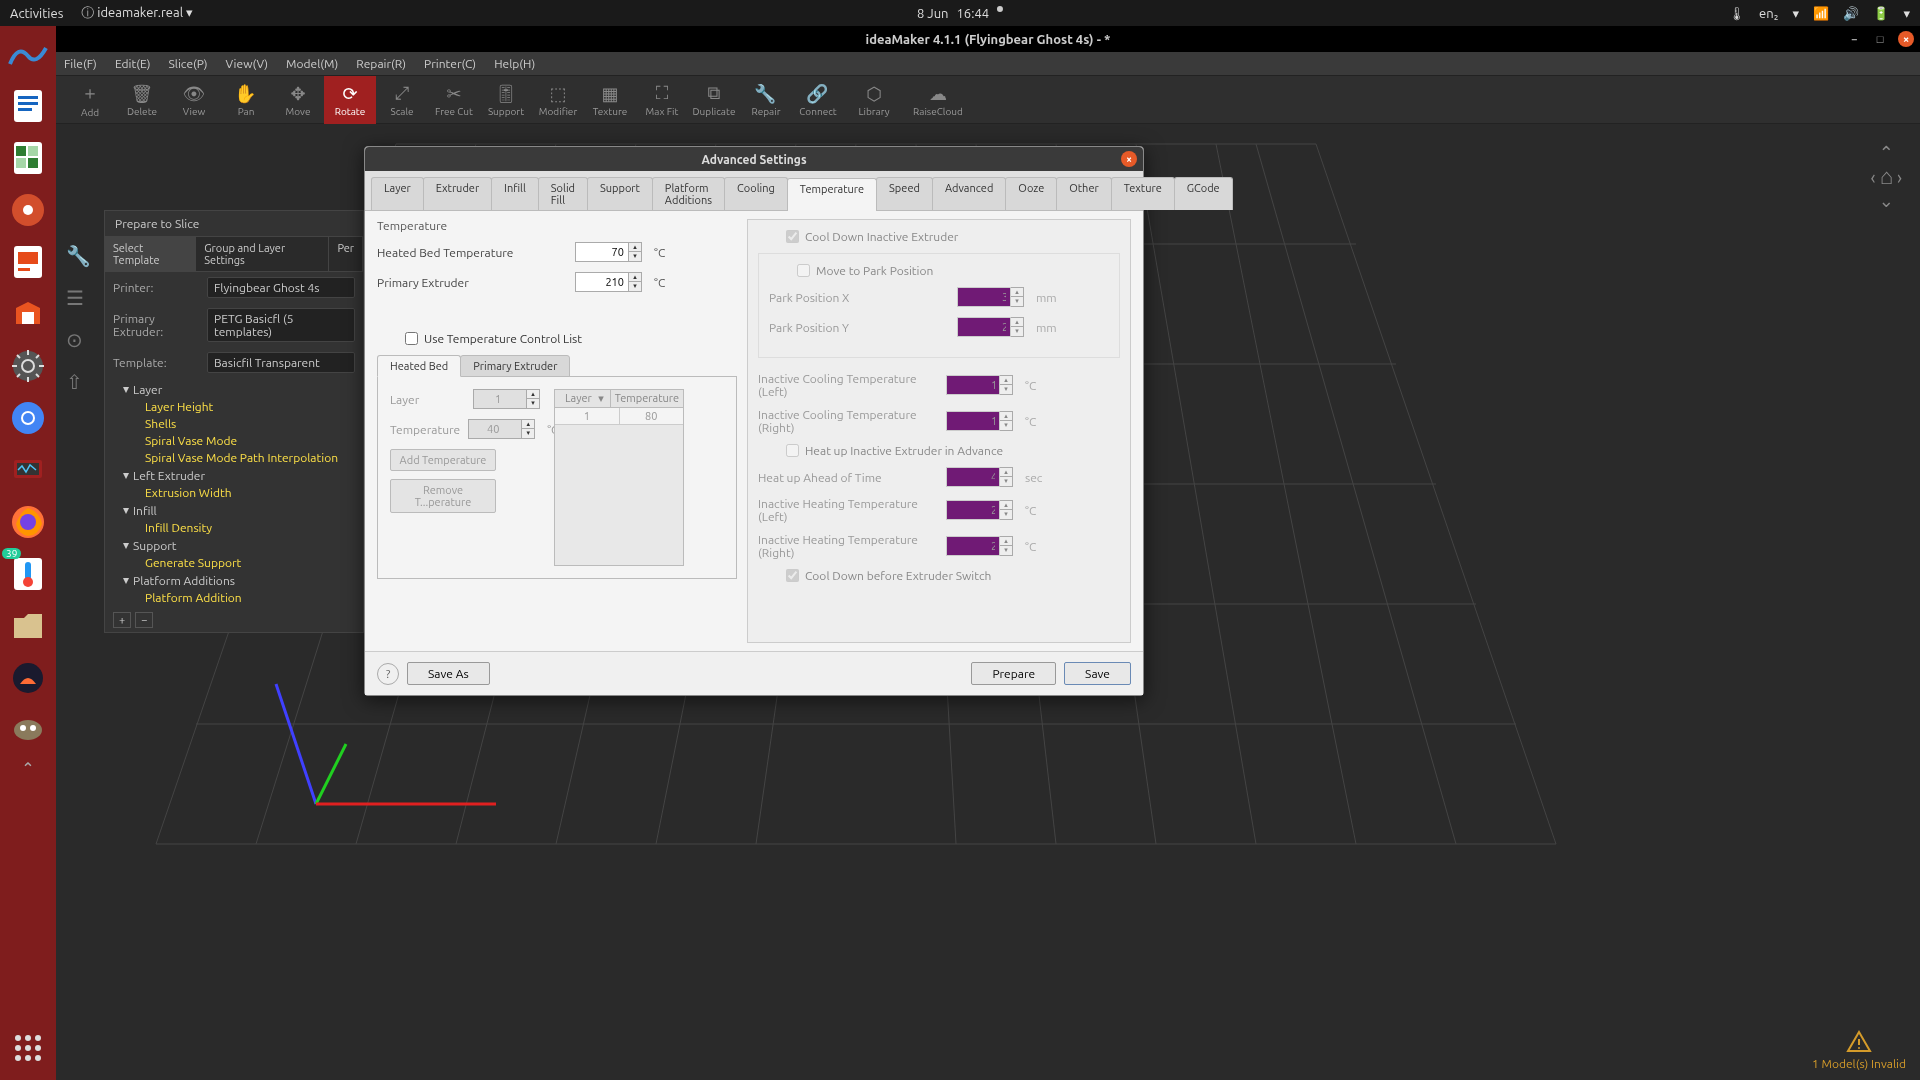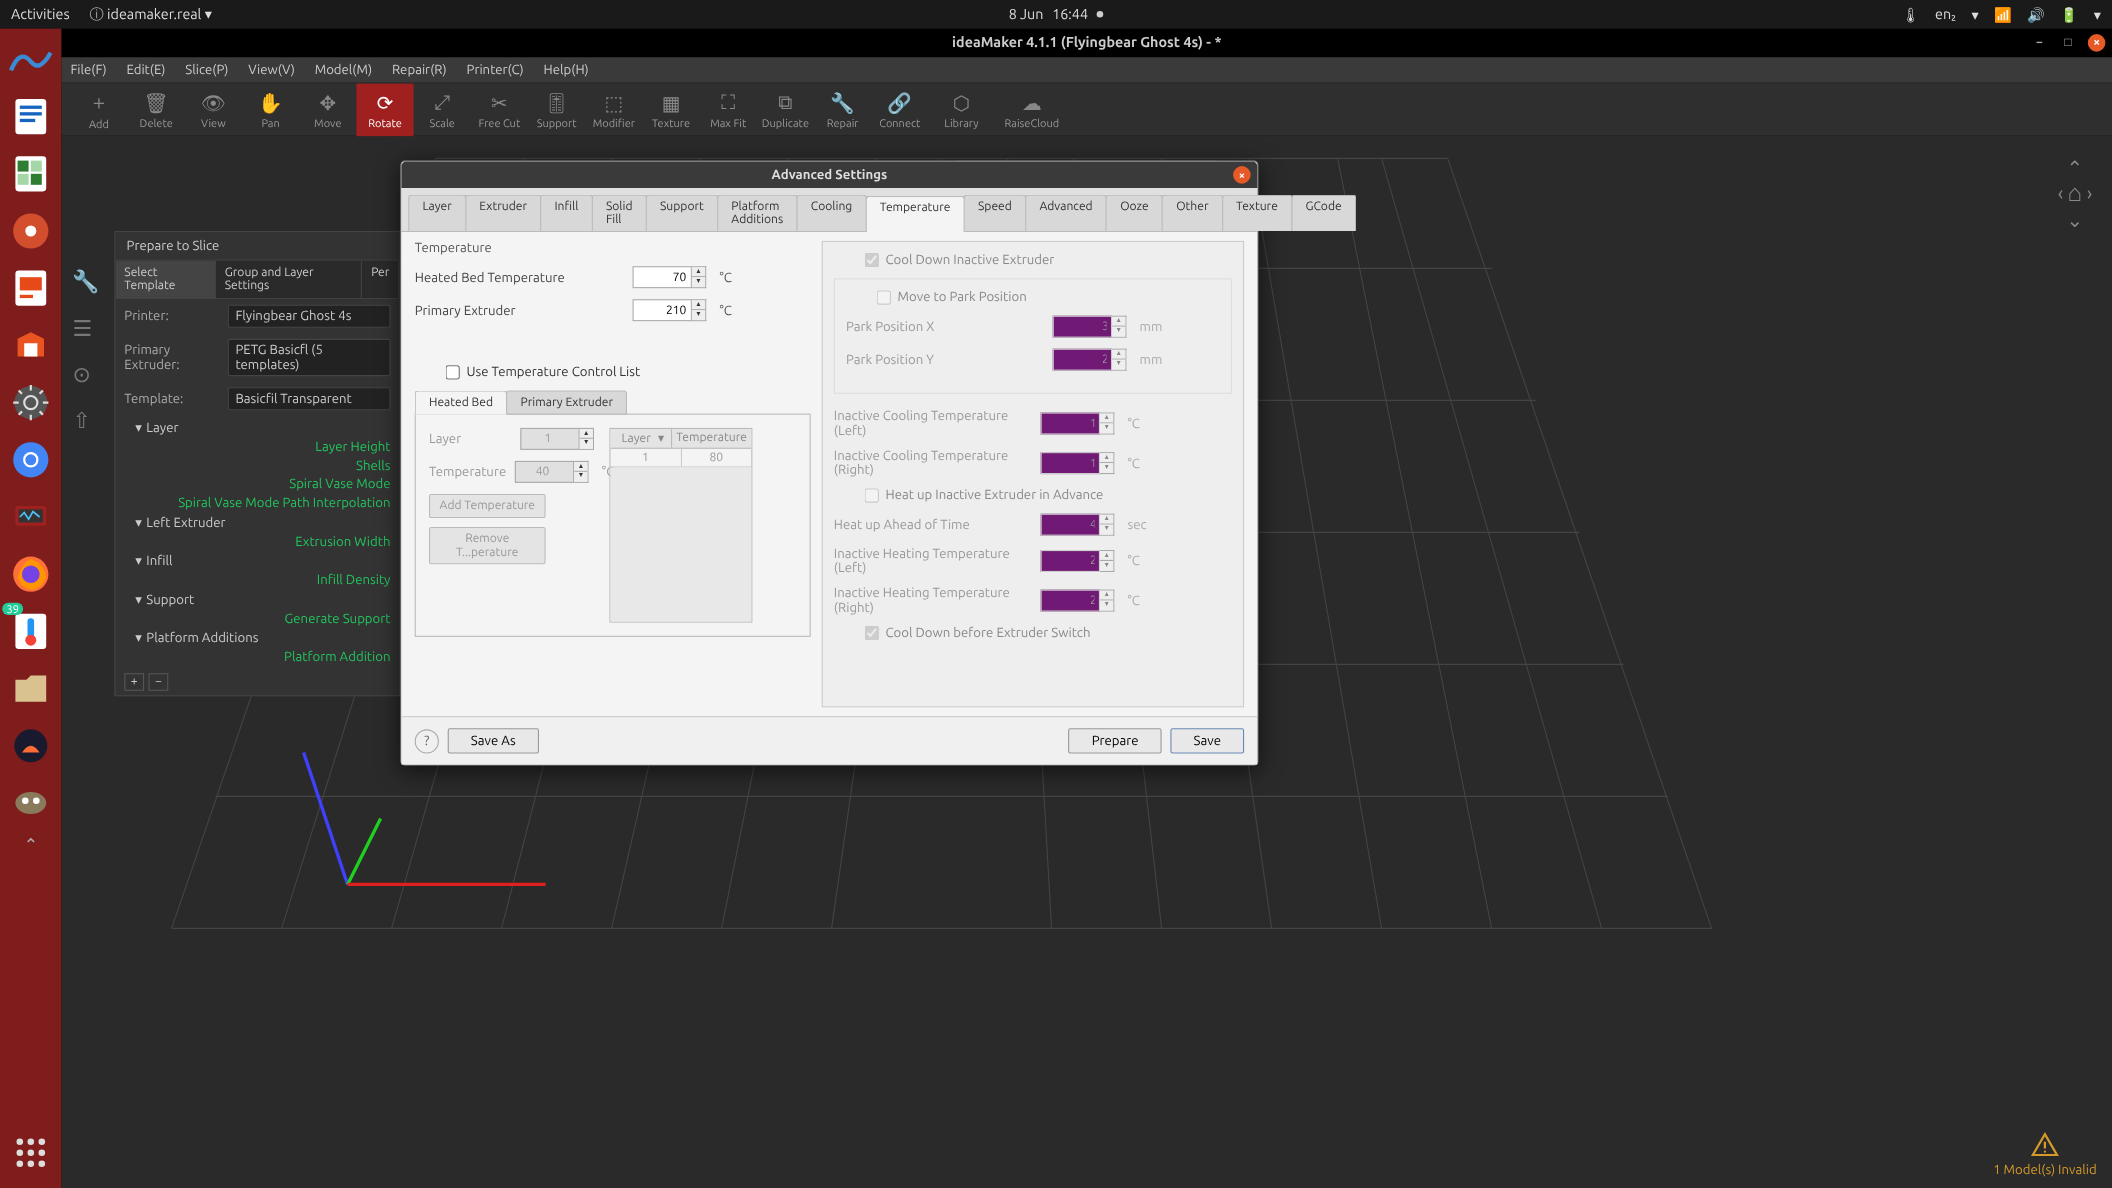--- a/index.html
+++ b/index.html
@@ -1,21 +1,21 @@
 <!DOCTYPE html>
 <html><head>
 <meta charset="utf-8">
 <style>
 * { margin:0; padding:0; box-sizing:border-box; font-family:Ubuntu,Arial,sans-serif; }
 body { width:1920px; height:1080px; background:#000; overflow:hidden; position:relative; }
 
 
 .topbar { height:26px; background:#1a1a1a; color:#ddd; display:flex; align-items:center; font-size:13px; padding:0 10px; }
 .topbar .left { display:flex; gap:18px; align-items:center; }
-.topbar .center { position:absolute; left:50%; transform:translateX(-50%); display:flex; align-items:center; gap:8px; }
+.topbar .center { position:absolute; left:50%; transform:translateX(-50%); display:flex; align-items:flex-start; gap:8px; }
 .topbar .right { margin-left:auto; display:flex; gap:14px; align-items:center; }
 .topbar .dot { width:6px; height:6px; background:#ccc; border-radius:50%; }
 
 
 .dock { position:absolute; left:0; top:26px; bottom:0; width:56px; background:#7f1d1d; display:flex; flex-direction:column; align-items:center; padding-top:4px; gap:4px; }
 .dock .app { width:48px; height:48px; border-radius:8px; display:flex; align-items:center; justify-content:center; font-size:22px; position:relative; }
 .dock .apps-btn { position:absolute; bottom:8px; width:48px; height:48px; display:flex; align-items:center; justify-content:center; }
 .dock .badge { position:absolute; top:-2px; left:-2px; background:#2c9; color:#fff; font-size:10px; border-radius:8px; padding:0 4px; }
 .dock svg { width:40px; height:40px; }
 
@@ -57,21 +57,21 @@
 .preppanel { position:absolute; left:104px; top:210px; width:260px; background:#333; border:1px solid #444; color:#ccc; font-size:12px; }
 .preppanel .phdr { padding:6px 10px; background:#333; border-bottom:1px solid #444; }
 .preppanel .ptabs { display:flex; background:#2a2a2a; border-bottom:1px solid #444; }
 .preppanel .ptab { padding:5px 8px; font-size:11px; border-right:1px solid #444; }
 .preppanel .ptab.active { background:#444; }
 .preppanel .prow { display:flex; align-items:center; padding:5px 8px; gap:6px; }
 .preppanel .plabel { width:88px; color:#aaa; }
 .preppanel .pval { flex:1; background:#222; border:1px solid #444; padding:3px 6px; border-radius:2px; }
 .preppanel .tree { padding:2px 0; }
 .preppanel .tnode { padding:2px 8px 2px 18px; display:flex; align-items:center; gap:4px; }
-.preppanel .tleaf { padding:2px 8px 2px 40px; color:#22c55e;text-align:right; }
+.preppanel .tleaf { padding:2px 8px 2px 40px; color:#fde047; }
 .preppanel .pm { display:flex; gap:4px; padding:4px 8px; }
 .preppanel .pm span { width:18px; height:16px; border:1px solid #555; display:flex; align-items:center; justify-content:center; font-size:11px; }
 
 
 .dialog { position:absolute; left:364px; top:146px; width:780px; background:#ededed; border:1px solid #888; border-radius:4px; color:#333; font-size:12px; box-shadow:0 4px 20px rgba(0,0,0,0.6); }
 .dialog .dtitle { height:24px; background:#3a3a3a; color:#ddd; display:flex; align-items:center; justify-content:center; font-size:12px; font-weight:bold; border-radius:4px 4px 0 0; position:relative; }
 .dialog .dclose { position:absolute; right:6px; width:16px; height:16px; background:#e65a28; border-radius:50%; display:flex; align-items:center; justify-content:center; color:#fff; font-size:10px; }
 .dialog .dtabs { display:flex; background:#e0e0e0; border-bottom:1px solid #bbb; padding:6px 6px 0 6px; gap:0; }
 .dialog .dtab { padding:4px 12px; border:1px solid #bbb; border-bottom:none; background:#d8d8d8; margin-right:-1px; font-size:11px; border-radius:3px 3px 0 0; cursor:pointer; }
 .dialog .dtab.active { background:#f4f4f4; position:relative; top:1px; }

